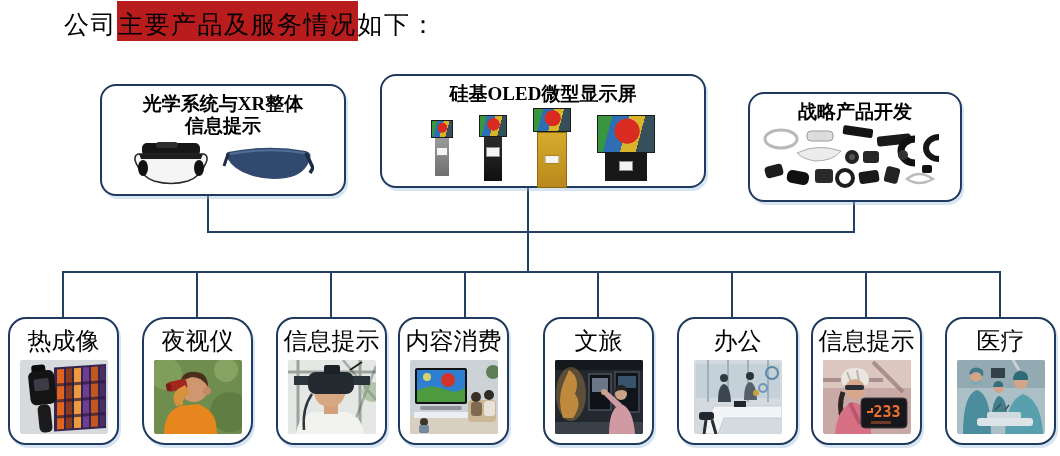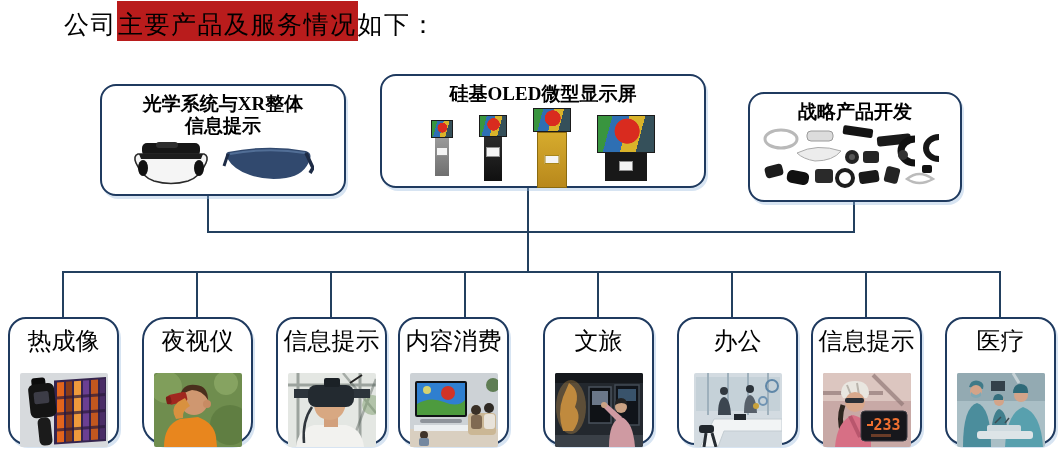--- a/index.html
+++ b/index.html
@@ -31,21 +31,21 @@
       linear-gradient(105deg, #39953f 0 22%, #2e6fb3 22% 48%, #d9b32a 48% 72%, #35505a 72%);
   }
   .mtail { position:relative; }
   .t1 { background:linear-gradient(#9a9a9a,#6f6f6f); }
   .t2 { background:linear-gradient(#2b2b2b,#101010); }
   .t3 { background:linear-gradient(#d6ab2d,#b8881c); border:1px solid #8a6a10; box-sizing:border-box; }
   .t4 { background:#181818; }
   .sticker { position:absolute; left:50%; transform:translateX(-50%); background:#f4f4f4; border:1px solid #8f8f8f; }
   
   .bnode { border-radius:18px; }
-  .photo { width:88px; height:74px; margin:18px auto 0 auto; border-radius:2px; overflow:hidden; display:block; }
+  .photo { width:88px; height:74px; margin:5px auto 0 auto; border-radius:2px; overflow:hidden; display:block; }
   .photo svg { display:block; }
 </style>
 </head>
 <body>
 
 <div class="canvas">
 
   <div class="title"><span>公司</span><span class="hl">主要产品及服务情况</span><span>如下：</span></div>
 
   <div class="line" style="left:207px;top:188px;width:2px;height:45px;"></div>

